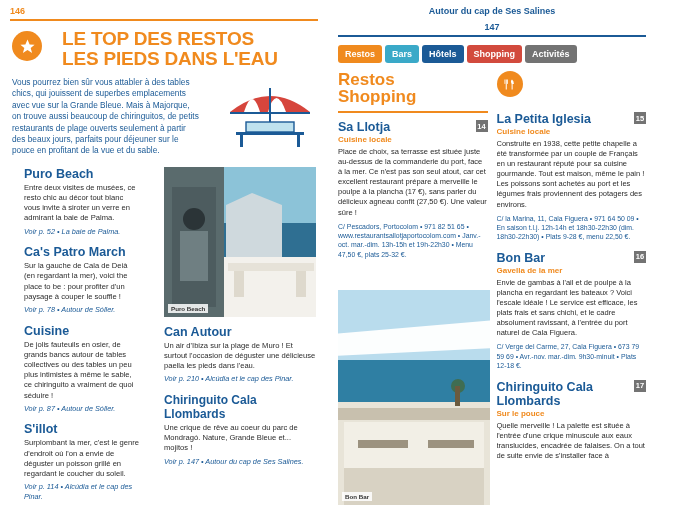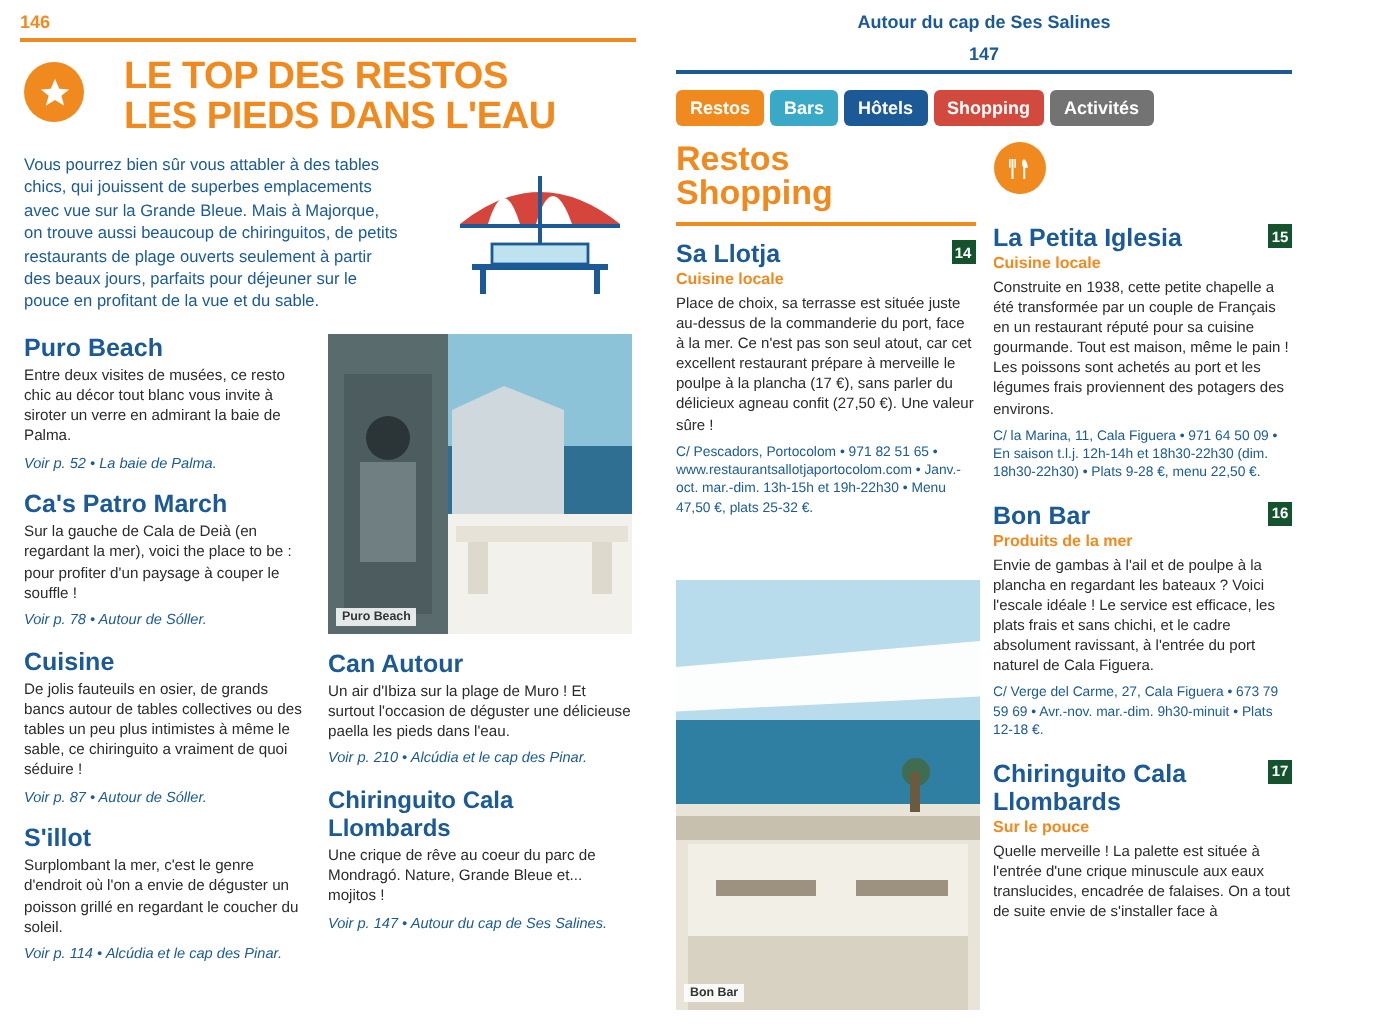--- a/index.html
+++ b/index.html
@@ -20,21 +20,21 @@
   .title-block{padding:8px 12px 0 12px;display:flex;gap:20px;align-items:flex-start;}
   .star-badge{width:30px;height:30px;border-radius:50%;background:#f08a1e;display:flex;align-items:center;justify-content:center;flex:0 0 auto;margin-top:2px;}
   .star-badge svg{display:block;}
   .big-title{color:#f08a1e;font-weight:bold;font-size:19px;line-height:20px;letter-spacing:-0.2px;}
 
   .intro{color:#1b5a96;font-size:8.3px;line-height:11.4px;font-weight:normal;padding:8px 12px 0 12px;width:212px;box-sizing:border-box;}
 
   .parasol{position:absolute;left:200px;top:78px;width:140px;height:80px;}
 
   .cols{display:flex;padding:10px 12px 0 12px;gap:12px;}
-  .col{width:152px;}
+  .col{width:152px;margin-left:12px;}
   .entry-title{color:#1b5a96;font-weight:bold;font-size:12.5px;line-height:14px;margin:0 0 2px 0;}
   .entry-title.small{font-size:12px;}
   .entry-body{color:#2b2b2b;font-size:7.6px;line-height:10.2px;margin:0 0 3px 0;}
   .entry-ref{color:#1b5a96;font-size:7.3px;font-style:italic;line-height:9.6px;margin:0 0 9px 0;}
 
   .photo{width:100%;background:#cfd8dd;border-radius:0;position:relative;overflow:hidden;}
   .cap{position:absolute;left:4px;bottom:4px;background:rgba(255,255,255,.85);font-size:6.2px;padding:1px 3px;color:#333;font-weight:bold;}
 
   
   .right{position:relative;width:350px;height:517px;background:#ffffff;overflow:hidden;}
@@ -50,21 +50,21 @@
 
   .sect-head{display:flex;align-items:flex-start;gap:6px;}
   .sect-title{color:#f08a1e;font-weight:bold;font-size:17px;line-height:17px;}
   .circle-icon{width:26px;height:26px;border-radius:50%;background:#f08a1e;display:flex;align-items:center;justify-content:center;flex:0 0 auto;}
   .sect-rule{height:2px;background:#f08a1e;margin:6px 0 7px 0;}
 
   .r-name{color:#1b5a96;font-weight:bold;font-size:12.5px;line-height:14px;margin:0;}
   .r-sub{color:#f08a1e;font-weight:bold;font-size:8px;margin:1px 0 3px 0;}
   .r-text{color:#2b2b2b;font-size:7.5px;line-height:10.1px;margin:0 0 4px 0;}
   .r-meta{color:#1b5a96;font-size:6.9px;line-height:9.4px;margin:0;}
-  .numbox{float:right;width:12px;height:12px;background:#14532d;color:#fff;font-size:7.5px;font-weight:bold;display:flex;align-items:center;justify-content:center;margin-left:4px;}
+  .numbox{float:right;width:12px;height:12px;background:#737373;color:#fff;font-size:7.5px;font-weight:bold;display:flex;align-items:center;justify-content:center;margin-left:4px;}
   .entry{margin-bottom:9px;overflow:hidden;}
 
   .right-photo{position:absolute;}
 
   
   .gutter{position:absolute;left:350px;top:0;width:1px;height:517px;background:linear-gradient(to right,rgba(0,0,0,.12),rgba(0,0,0,0));}
 </style>
 </head>
 <body>
 
@@ -218,21 +218,21 @@
           <div class="numbox">15</div>
           <div class="r-name">La Petita Iglesia</div>
           <div class="r-sub">Cuisine locale</div>
           <div class="r-text">Construite en 1938, cette petite chapelle a été transformée par un couple de Français en un restaurant réputé pour sa cuisine gourmande. Tout est maison, même le pain ! Les poissons sont achetés au port et les légumes frais proviennent des potagers des environs.</div>
           <div class="r-meta">C/ la Marina, 11, Cala Figuera • 971 64 50 09 • En saison t.l.j. 12h-14h et 18h30-22h30 (dim. 18h30-22h30) • Plats 9-28 €, menu 22,50 €.</div>
         </div>
 
         <div class="entry">
           <div class="numbox">16</div>
           <div class="r-name">Bon Bar</div>
-          <div class="r-sub">Produits de la mer</div>
+          <div class="r-sub">Gavella de la mer</div>
           <div class="r-text">Envie de gambas à l'ail et de poulpe à la plancha en regardant les bateaux ? Voici l'escale idéale ! Le service est efficace, les plats frais et sans chichi, et le cadre absolument ravissant, à l'entrée du port naturel de Cala Figuera.</div>
           <div class="r-meta">C/ Verge del Carme, 27, Cala Figuera • 673 79 59 69 • Avr.-nov. mar.-dim. 9h30-minuit • Plats 12-18 €.</div>
         </div>
 
         <div class="entry">
           <div class="numbox">17</div>
           <div class="r-name">Chiringuito Cala Llombards</div>
           <div class="r-sub">Sur le pouce</div>
           <div class="r-text">Quelle merveille ! La palette est située à l'entrée d'une crique minuscule aux eaux translucides, encadrée de falaises. On a tout de suite envie de s'installer face à</div>
         </div>

